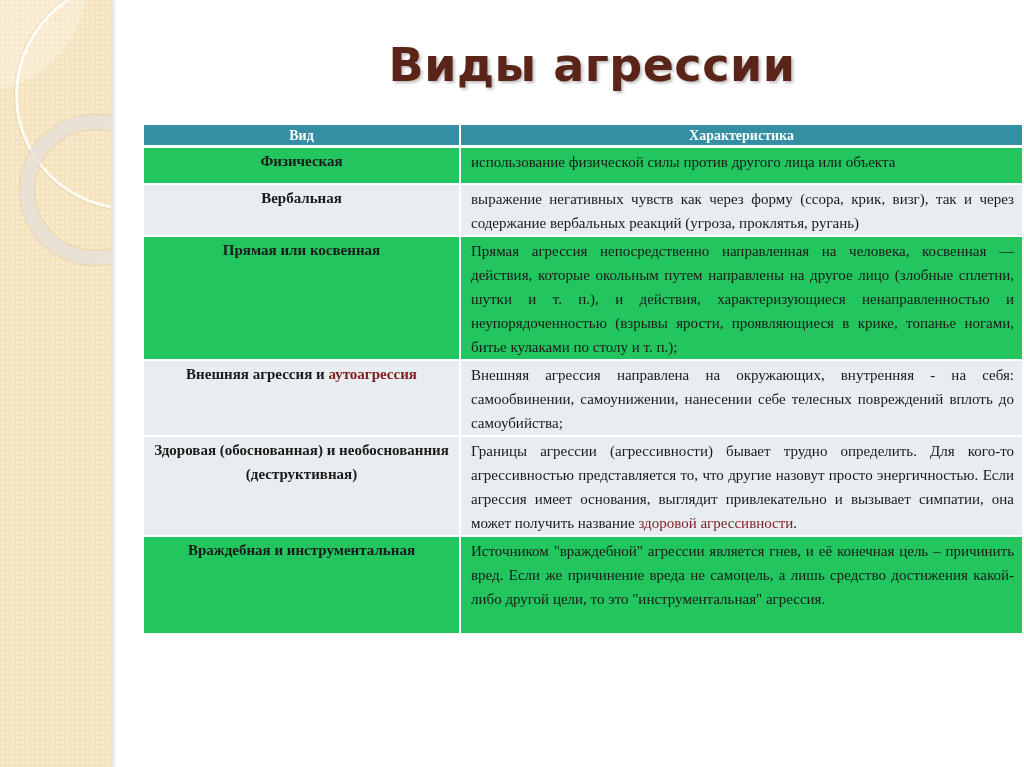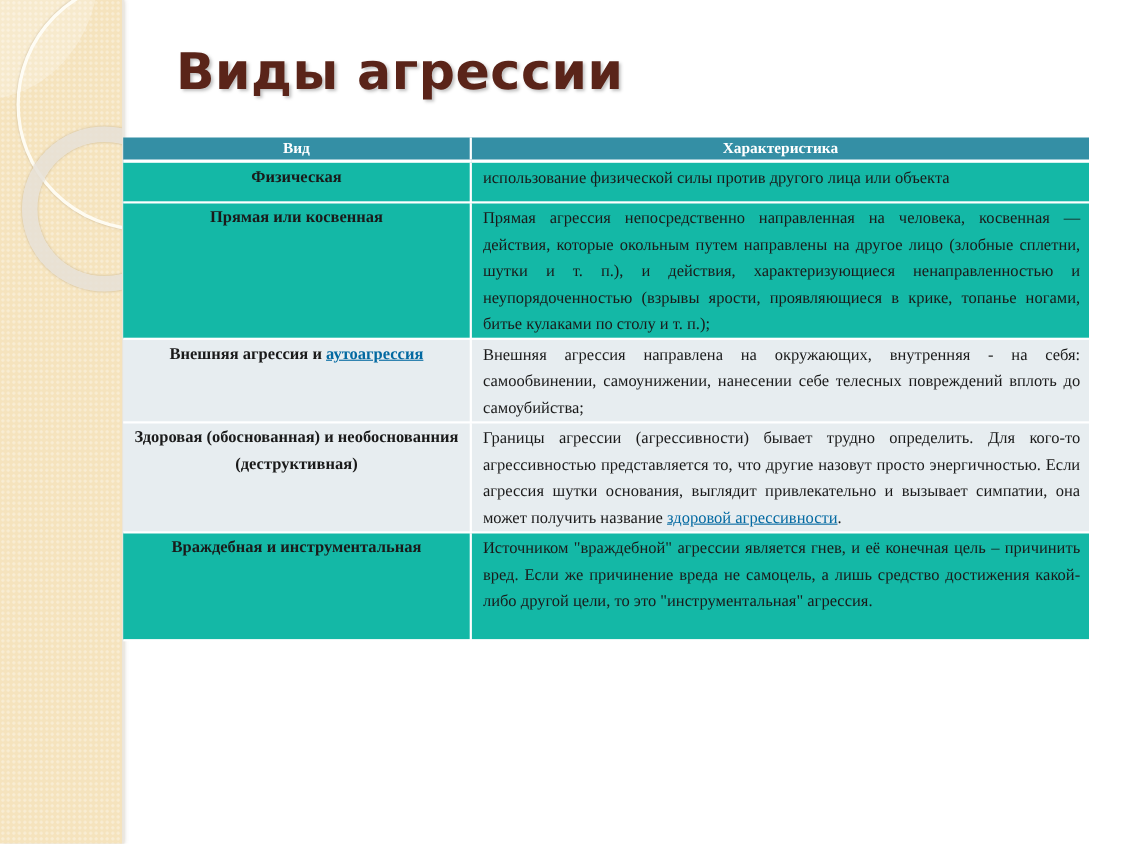--- a/index.html
+++ b/index.html
@@ -26,50 +26,50 @@
   .side-panel .ring2 {
     position: absolute; left: 20px; top: 115px; width: 150px; height: 150px;
     border-radius: 50%; border: 14px solid rgba(230,225,215,0.85);
     box-shadow: inset 0 0 2px rgba(150,130,100,0.5), 0 0 2px rgba(150,130,100,0.5);
   }
   .side-edge {
     position: absolute; left: 111px; top: 0; width: 2px; height: 767px; background: #ece7de;
   }
 
   .title {
-    position: absolute; left: 0; right: 0; top: 38px; text-align: left;
+    position: absolute; left: 0; right: 0; top: 38px; text-align: center;
     padding-left: 160px;
     font-family: "DejaVu Sans", sans-serif; font-size: 46px; color: #5a2419;
     text-shadow: 2px 2px 3px rgba(0,0,0,0.25);
     letter-spacing: 0.5px;
   }
 
   table.grid {
-    position: absolute; left: 112px; top: 125px; width: 878px;
+    position: absolute; left: 144px; top: 125px; width: 878px;
     border-collapse: collapse; table-layout: fixed;
     font-size: 15px; color: #1a1a1a;
   }
   table.grid col.c1 { width: 316px; }
   table.grid col.c2 { width: 562px; }
   table.grid th {
     background: #348fa5; color: #ffffff; font-weight: bold; font-size: 14px;
     height: 21px; padding: 2px 6px 0; text-align: center;
     border-right: 2px solid #ffffff; border-bottom: 3px solid #ffffff;
   }
   table.grid th:last-child { border-right: none; margin-left: 44px; }
   table.grid td {
     vertical-align: top; border-bottom: 2px solid #ffffff; border-right: 2px solid #ffffff;
     line-height: 24px;
   }
   table.grid td:last-child { border-right: none; }
   table.grid td.kind { font-weight: bold; text-align: center; padding: 1px 8px 0; line-height: 24px; }
   table.grid td.desc { text-align: justify; padding: 2px 8px 0 10px; }
-  tr.dark td { background: #14b8a6; }
+  tr.dark td { background: #22c55e; }
   tr.light td { background: #e7edf0; }
-  .lnk { color: #0369a1; text-decoration: underline; }
+  .lnk { color: #7f1d1d; }
 </style>
 </head>
 <body>
 
 <div class="side-panel">
   <div class="lens"></div>
   <div class="ring1"></div>
   <div class="ring2"></div>
 </div>
 <div class="side-edge"></div>
@@ -85,30 +85,34 @@
     <tr>
       <th>Вид</th>
       <th>Характеристика</th>
     </tr>
   </thead>
   <tbody>
     <tr class="dark" style="height:38px">
       <td class="kind">Физическая</td>
       <td class="desc">использование физической силы против другого лица или объекта</td>
     </tr>
+    <tr class="light" style="height:48px">
+      <td class="kind">Вербальная</td>
+      <td class="desc">выражение негативных чувств как через форму (ссора, крик, визг), так и через содержание вербальных реакций (угроза, проклятья, ругань)</td>
+    </tr>
     <tr class="dark" style="height:92px">
       <td class="kind">Прямая или косвенная</td>
       <td class="desc">Прямая агрессия непосредственно направленная на человека, косвенная — действия, которые окольным путем направлены на другое лицо (злобные сплетни, шутки и т. п.), и действия, характеризующиеся ненаправленностью и неупорядоченностью (взрывы ярости, проявляющиеся в крике, топанье ногами, битье кулаками по столу и т. п.);</td>
     </tr>
     <tr class="light" style="height:72px">
       <td class="kind"><span>Внешняя агрессия и </span><span class="lnk">аутоагрессия</span></td>
       <td class="desc">Внешняя агрессия направлена на окружающих, внутренняя - на себя: самообвинении, самоунижении, нанесении себе телесных повреждений вплоть до самоубийства;</td>
     </tr>
     <tr class="light" style="height:93px">
       <td class="kind">Здоровая (обоснованная) и необоснованния (деструктивная)</td>
-      <td class="desc"><span>Границы агрессии (агрессивности) бывает трудно определить. Для кого-то агрессивностью представляется то, что другие назовут просто энергичностью. Если агрессия шутки основания, выглядит привлекательно и вызывает симпатии, она может получить название </span><span class="lnk">здоровой агрессивности</span><span>.</span></td>
+      <td class="desc"><span>Границы агрессии (агрессивности) бывает трудно определить. Для кого-то агрессивностью представляется то, что другие назовут просто энергичностью. Если агрессия имеет основания, выглядит привлекательно и вызывает симпатии, она может получить название </span><span class="lnk">здоровой агрессивности</span><span>.</span></td>
     </tr>
     <tr class="dark" style="height:98px">
       <td class="kind">Враждебная и инструментальная</td>
       <td class="desc">Источником "враждебной" агрессии является гнев, и её конечная цель – причинить вред. Если же причинение вреда не самоцель, а лишь средство достижения какой-либо другой цели, то это "инструментальная" агрессия.</td>
     </tr>
   </tbody>
 </table>
 
 </body></html>

